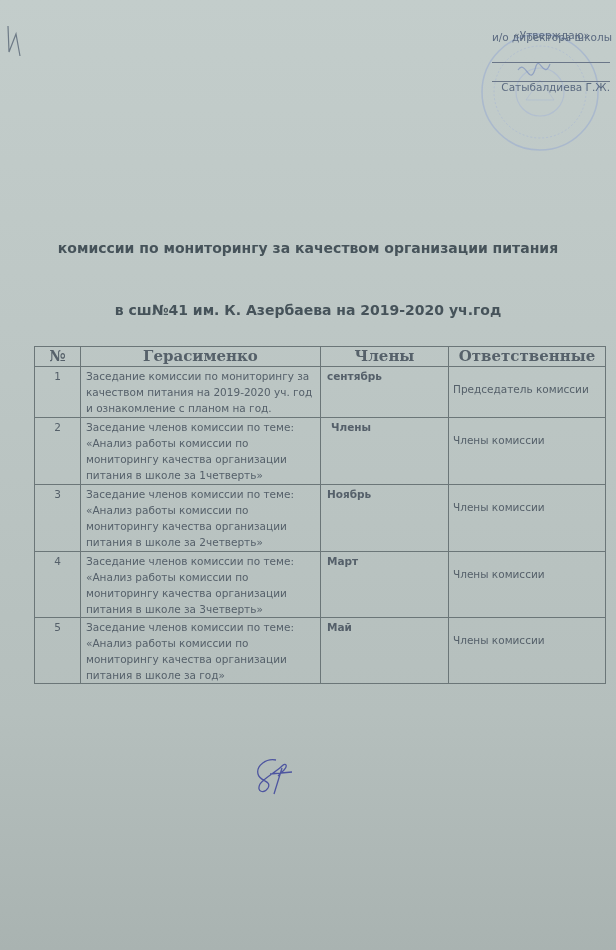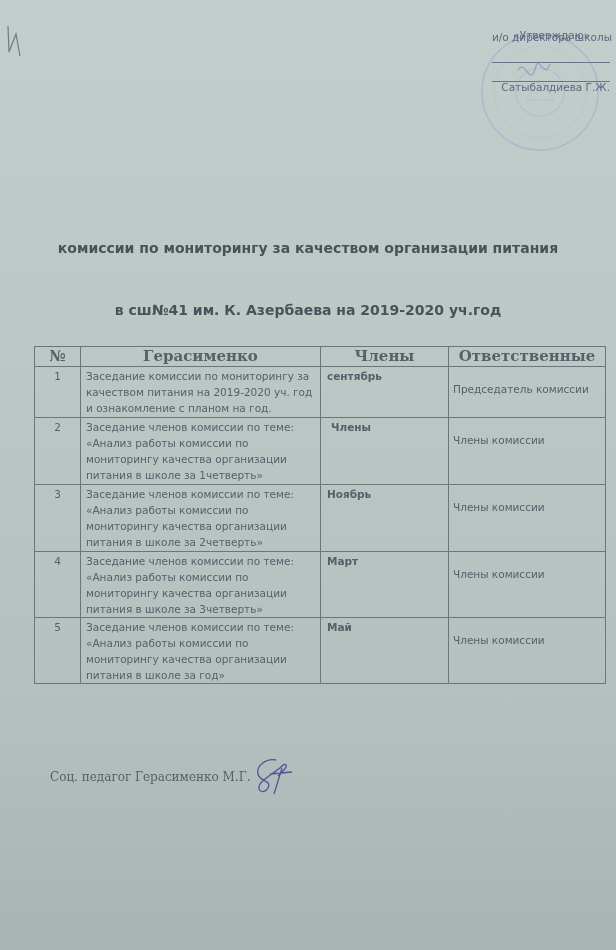--- a/index.html
+++ b/index.html
@@ -102,18 +102,17 @@
       </tr>
       <tr style="height:66px">
         <td class="num">5</td>
         <td class="event">Заседание членов комиссии по теме: «Анализ работы комиссии по мониторингу  качества организации питания в школе за  год»</td>
         <td class="date">Май</td>
         <td class="resp">Члены комиссии</td>
       </tr>
     </tbody>
   </table>
 
-  <div class="footer">Соц. педагог Герасименко М.Г.</div>
 
   <svg class="sign" viewBox="0 0 52 44">
     <path d="M28 6 C18 4,8 12,10 20 C12 28,24 26,20 34 C16 40,8 38,12 30 C16 24,28 18,34 12 C38 8,40 12,36 16 L30 22 M22 20 L44 18 M34 14 L26 40" stroke="#4e56a0" stroke-width="1.3" fill="none"></path>
   </svg>
 </div>
 
 </body></html>

